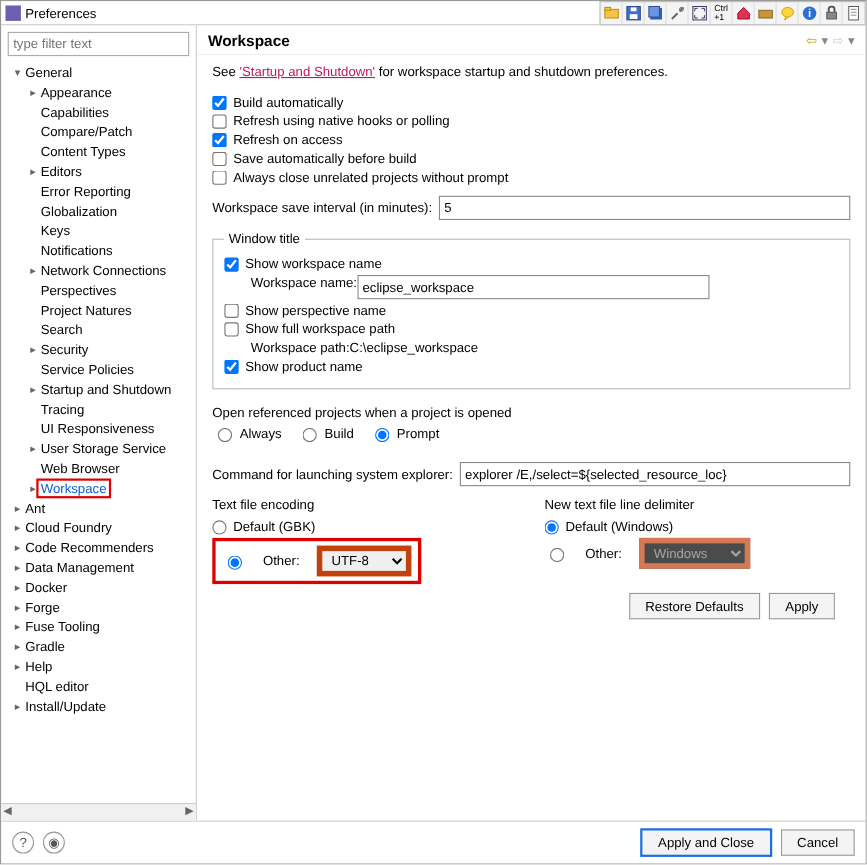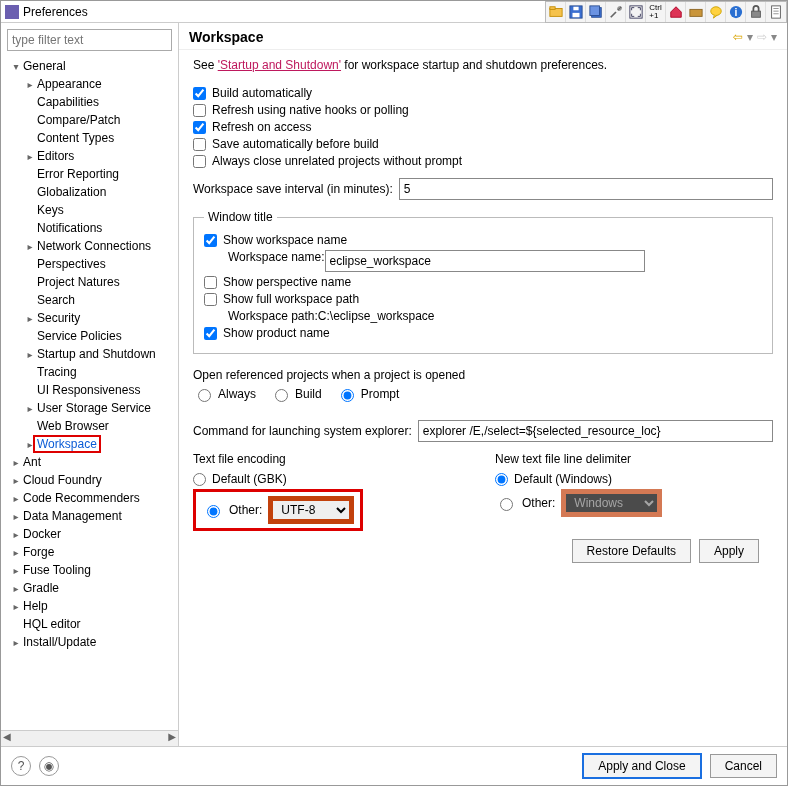--- a/index.html
+++ b/index.html
@@ -40,21 +40,21 @@
 .row-inline { display:flex; align-items:center; gap:6px; margin:10px 0; }
 .row-inline input[type=text] { flex:1; padding:3px 4px; border:1px solid #888; }
 fieldset { border:1px solid #bbb; margin:10px 0; padding:6px 10px 10px 10px; }
 fieldset legend { padding:0 4px; }
 .indent-row { display:flex; align-items:flex-start; gap:0; margin:3px 0 3px 24px; }
 .indent-row input[type=text] { width: 320px; padding:3px 4px; border:1px solid #888; }
 .radio-row { display:flex; align-items:center; gap:14px; margin:4px 0 0 0; }
 .radio-row label { display:flex; align-items:center; gap:4px; }
 .enc-grid { display:flex; gap:24px; margin-top:6px; }
 .enc-col { flex:1; }
-.enc-other { display:flex; align-items:center; gap:6px; }
+.enc-other { display:flex; align-items:center; gap:16px; }
 .enc-other select { padding:1px 18px 1px 4px; border:5px solid #c2410c; }
 .enc-col .col-head { margin-bottom:6px; }
 .hilite-red-box { border:3px solid #d00; display:inline-flex; align-items:center; padding:4px 6px; }
 .btn-row { display:flex; justify-content:flex-end; gap:8px; padding: 8px 14px; }
 .btn { padding:4px 14px; border:1px solid #999; background:#f4f4f4; cursor:pointer; }
 .btn.primary { border:2px solid #1a6fe0; }
 .footer { display:flex; align-items:center; padding:6px 10px; border-top:1px solid #ccc; }
 .footer .ficon { width:20px; height:20px; display:flex; align-items:center; justify-content:center; border:1px solid #999; border-radius:50%; margin-right:8px; color:#555; cursor:pointer; }
 .footer .spacer { flex:1; }
 .micon { width:14px; height:14px; }

